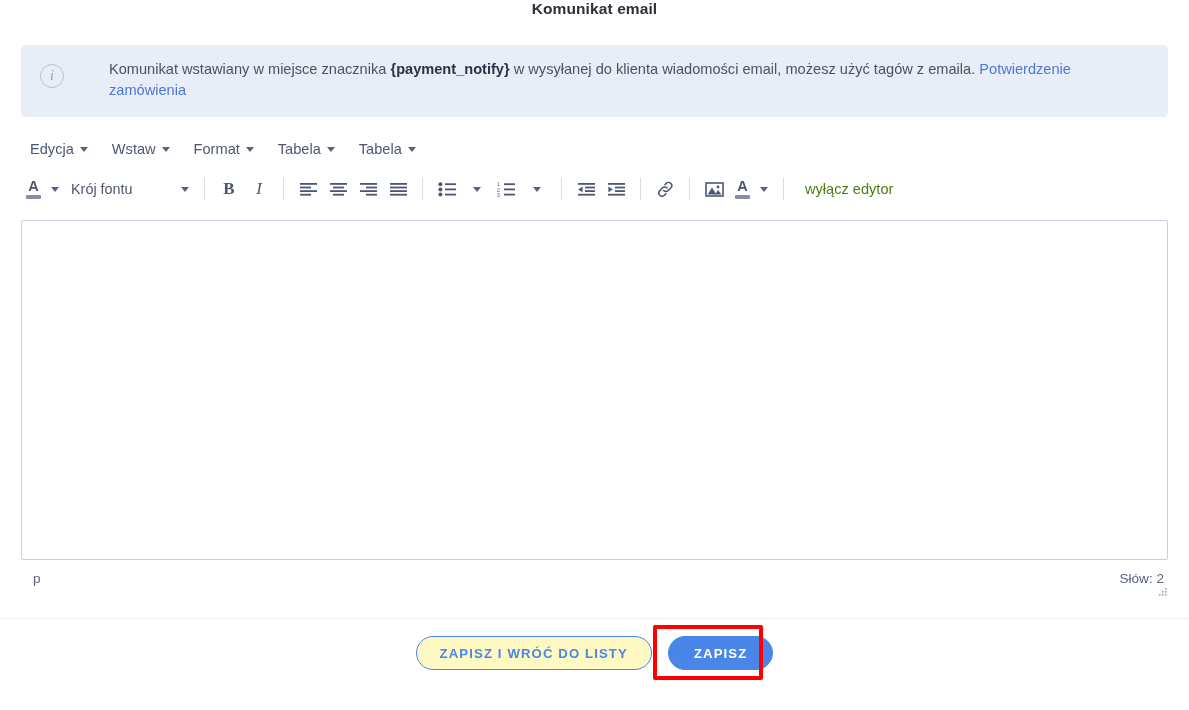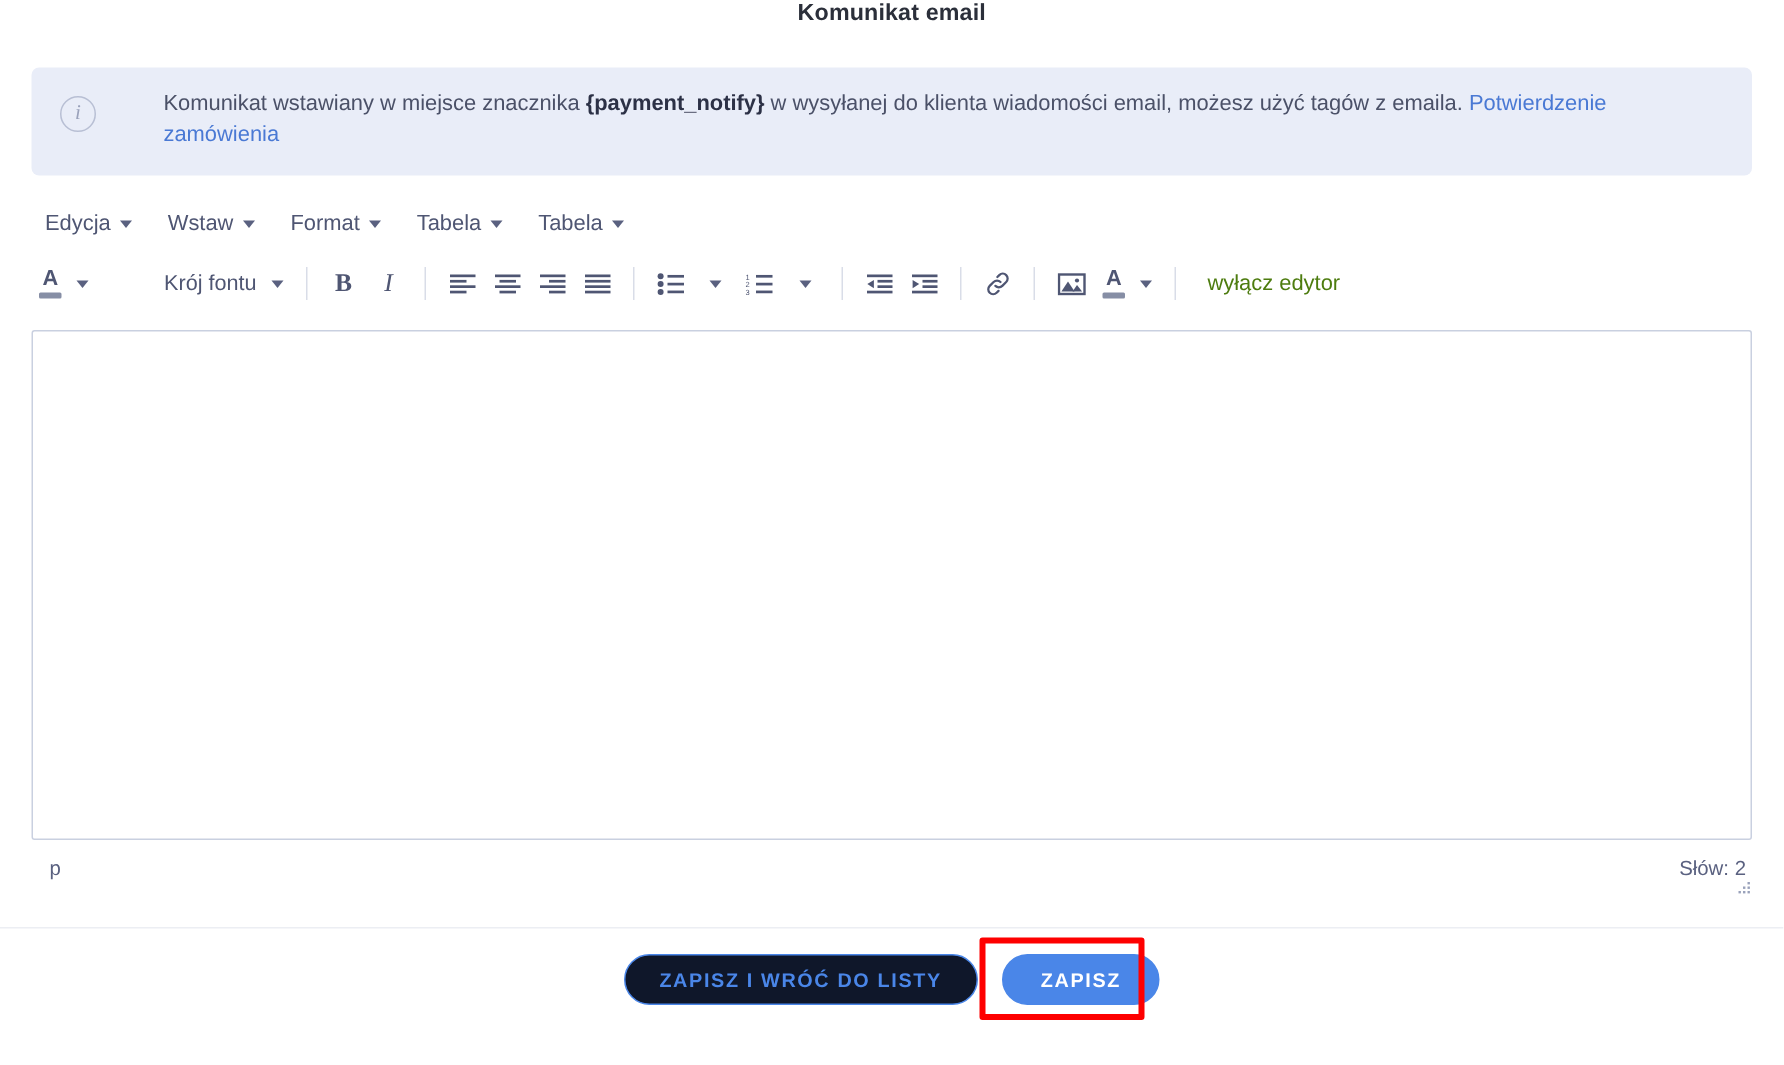--- a/index.html
+++ b/index.html
@@ -132,21 +132,21 @@
     white-space: nowrap;
   }
   .tb-select {
     display: inline-flex;
     align-items: center;
     cursor: pointer;
     padding: 0 6px;
     height: 30px;
   }
   .tb-select .caret { margin-left: 10px; }
-  .tb-select.wide { min-width: 130px; justify-content: flex-end; }
+  .tb-select.wide { min-width: 130px; justify-content: space-between; }
   .bold-ico { font-weight: bold; font-size: 17px; font-family: "Liberation Serif", serif; }
   .italic-ico { font-style: italic; font-size: 17px; font-family: "Liberation Serif", serif; }
   .txtcolor {
     display: inline-flex;
     flex-direction: column;
     align-items: center;
     line-height: 1;
   }
   .txtcolor .a {
     font-size: 14.5px;
@@ -222,21 +222,21 @@
     font-size: 13.2px;
     font-weight: bold;
     letter-spacing: 1.1px;
     border-radius: 22px;
     cursor: pointer;
     display: inline-flex;
     align-items: center;
     justify-content: center;
   }
   .btn-outline {
-    background: #0f172a;
+    background: #fef9c3;
     border: 1.4px solid #4a86e8;
     color: #4a86e8;
     height: 34px;
     padding: 0 23px;
   }
   .btn-primary {
     background: #4a86e8;
     border: 1.4px solid #4a86e8;
     color: #ffffff;
     height: 34px;

